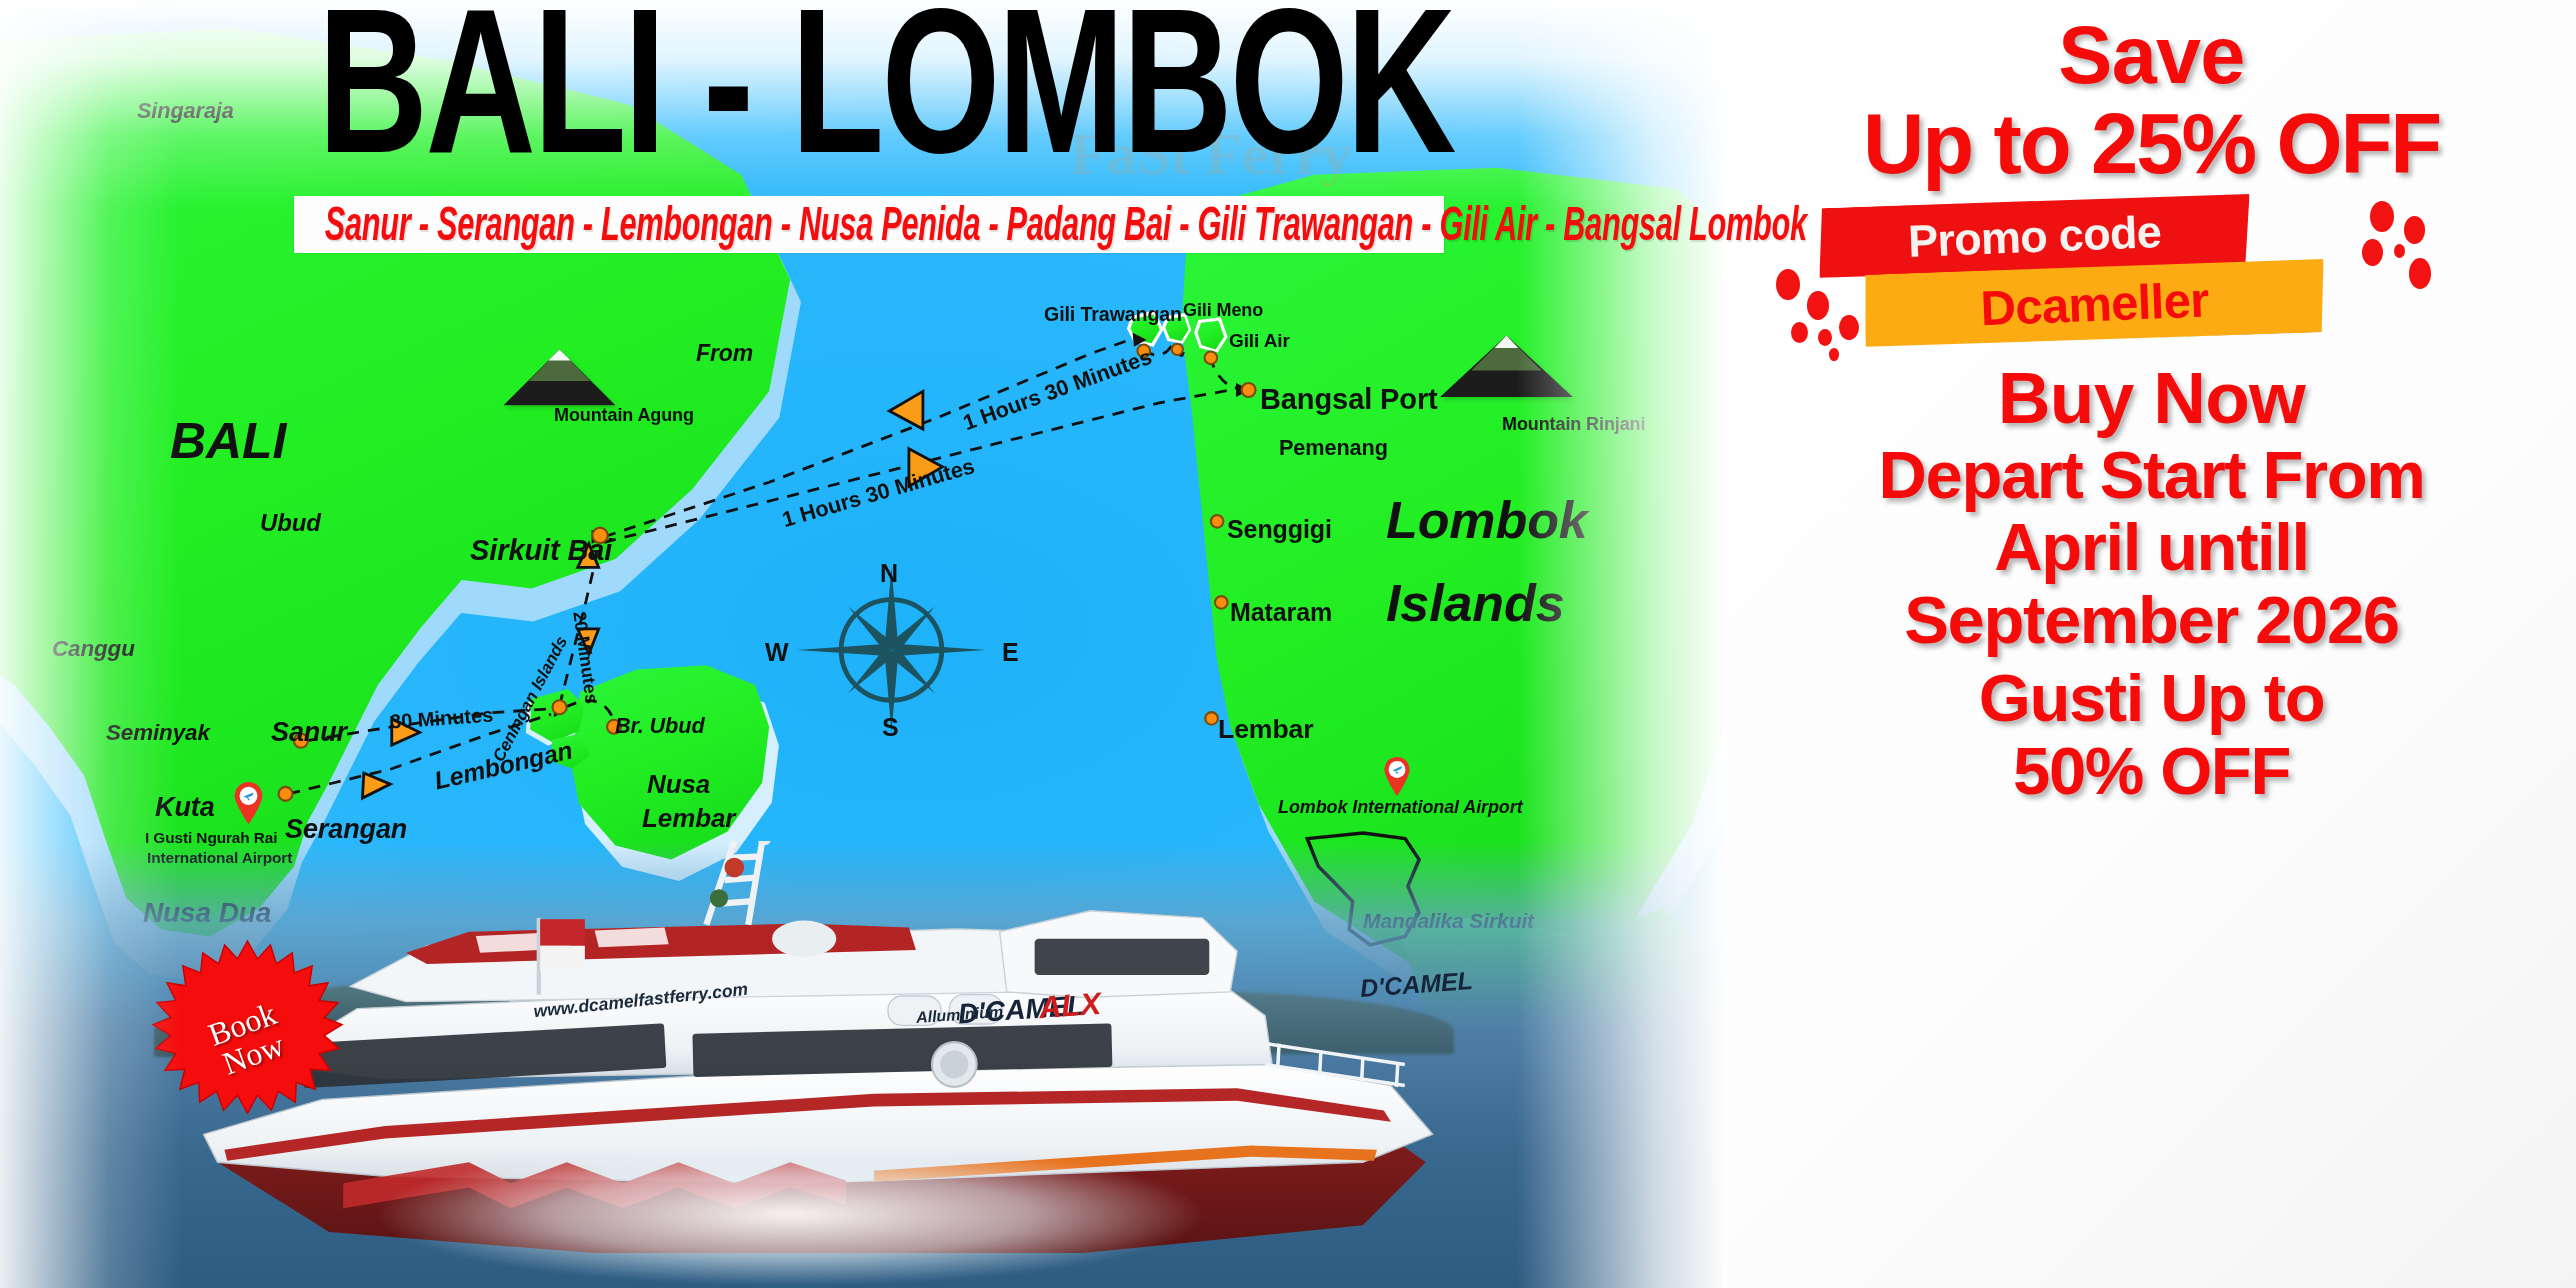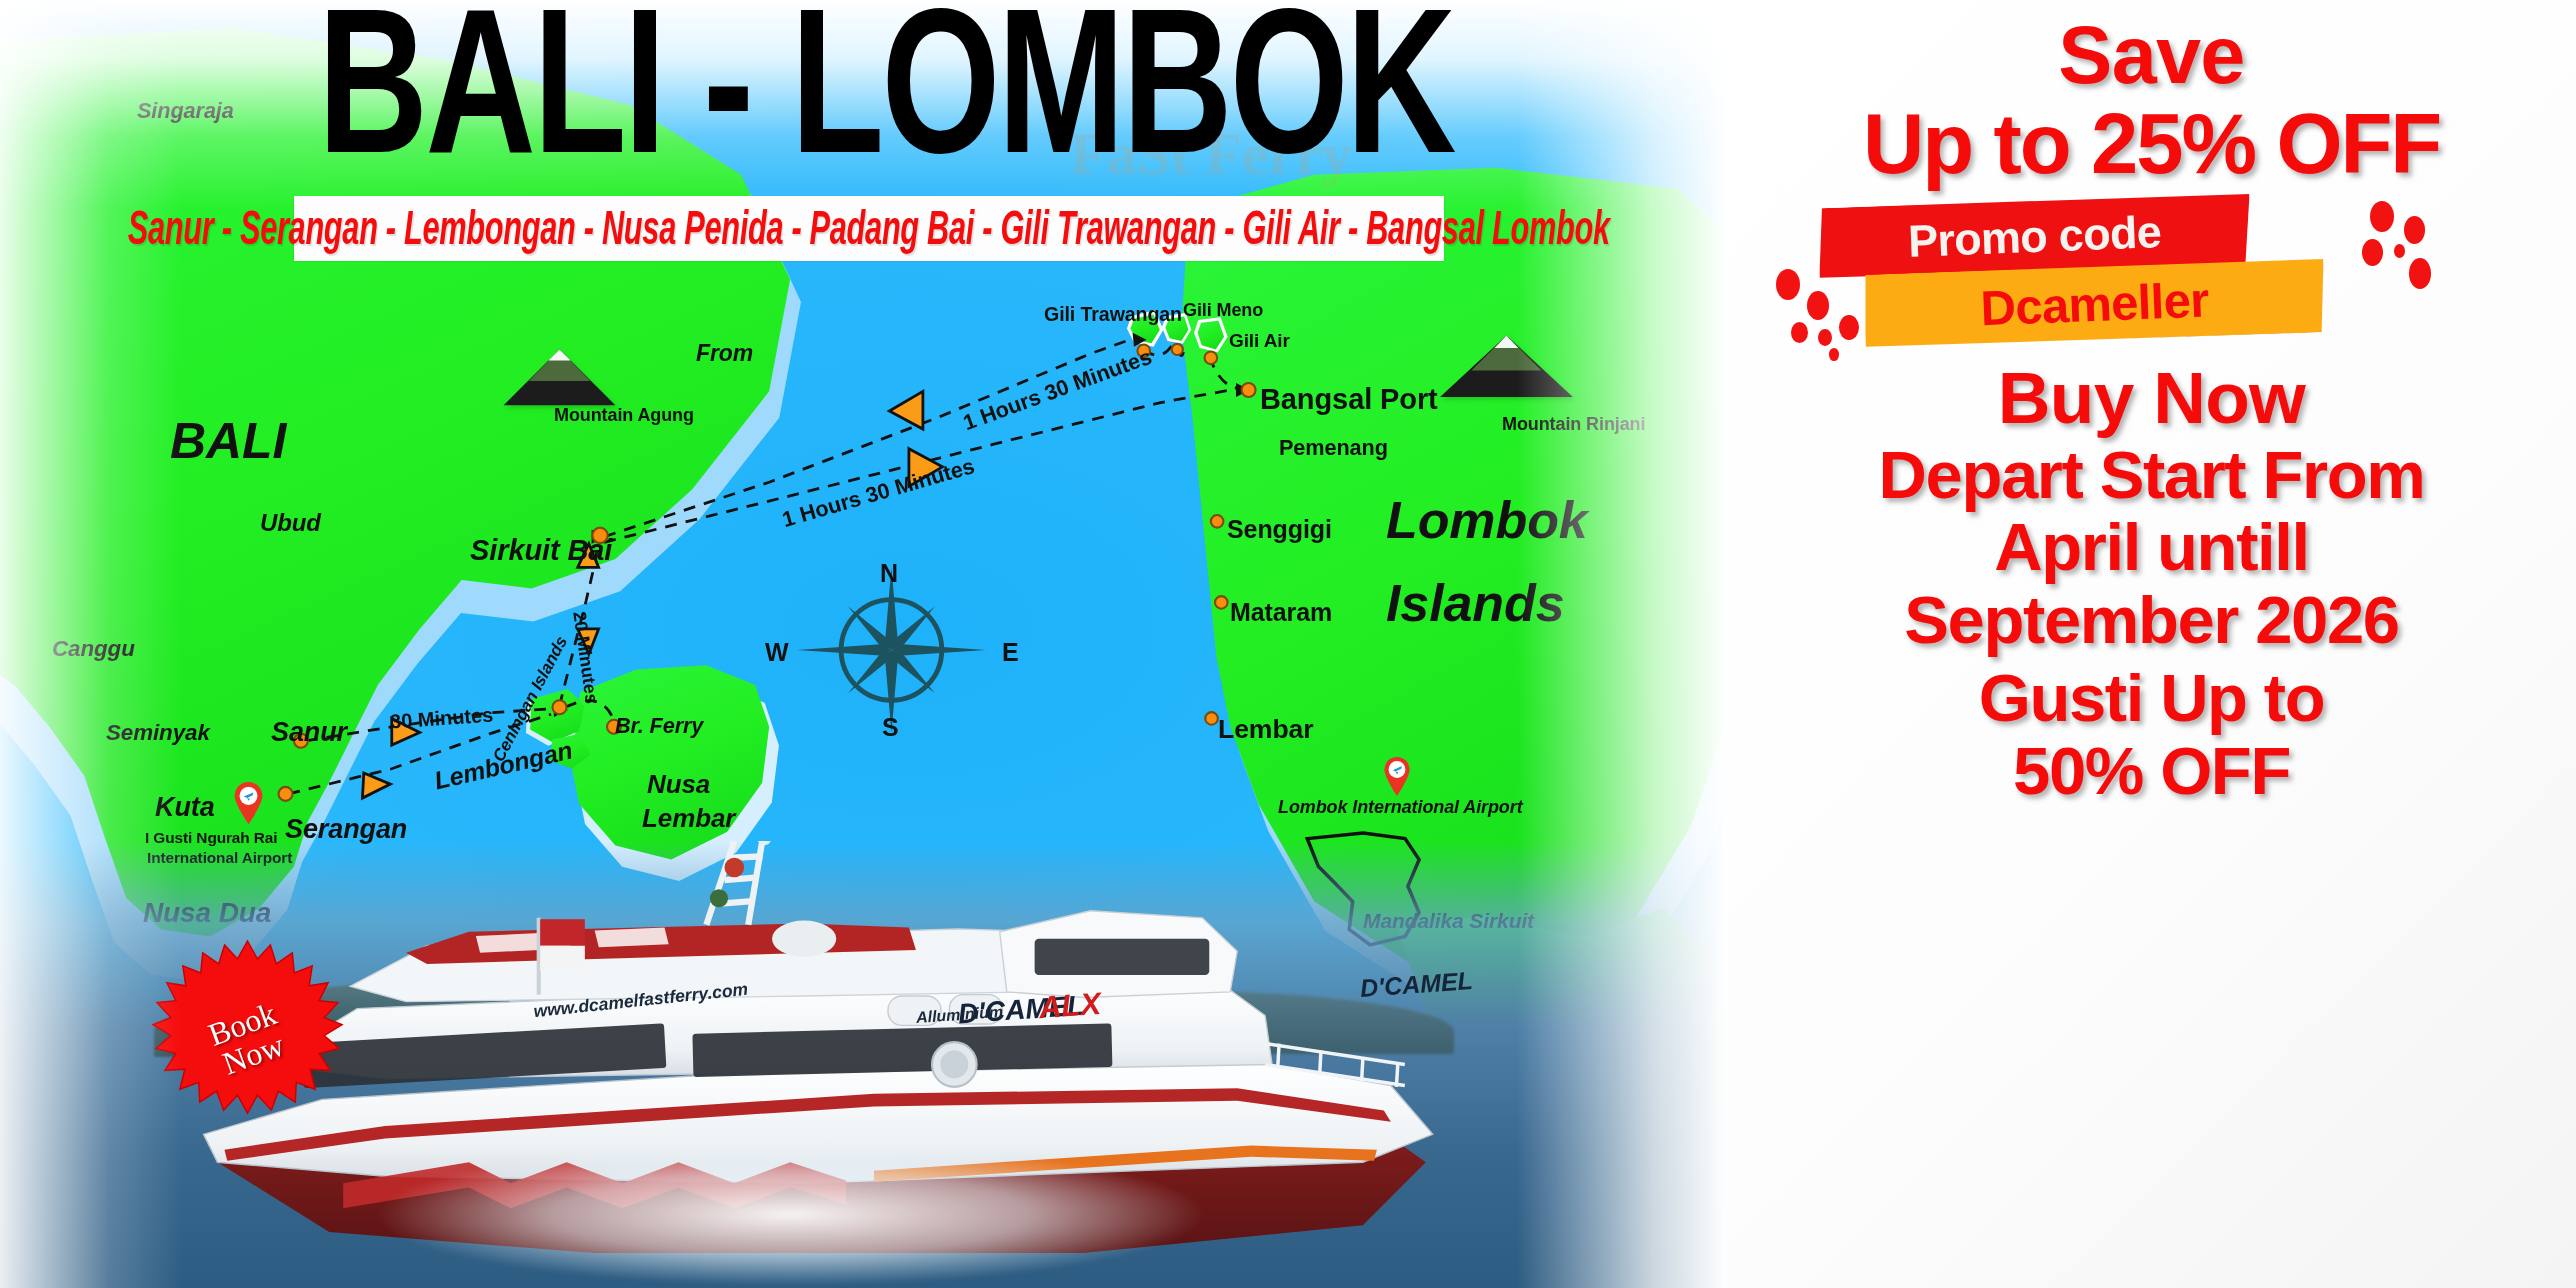--- a/index.html
+++ b/index.html
@@ -95,22 +95,22 @@
   #p-sav2 { font-size:67px;  margin-top:11.2px; letter-spacing:-1.4px; }
   #p-50   { font-size:67px;  margin-top:5.6px;  letter-spacing:-1.4px; }
 
   
   #title { position:absolute; left:271px; top:12.6px; width:1230px; height:161px;
     display:flex; align-items:flex-end; justify-content:center; z-index:40; }
   #title span { font-family:"Liberation Sans", sans-serif; font-weight:bold; color:#000;
     font-size:150px; line-height:0.9; letter-spacing:-2.8px;
     transform:scaleY(1.38) scaleX(1.02); transform-origin:bottom center; white-space:nowrap; }
 
-  #subtitle-bar { position:absolute; left:294px; top:196px; width:1150px; height:65px;
-    background:#fdfdfd; z-index:40; display:flex; align-items:center; justify-content:center;
+  #subtitle-bar { position:absolute; left:294px; top:196px; width:1150px; height:57px;
+    background:#fdfdfd; z-index:40; display:flex; align-items:center; justify-content:flex-start;
     box-shadow:0 1.4px 2.1px rgba(0,0,0,.12); }
   #subtitle-bar span { color:#f50c0c; font-weight:bold; font-size:32px; white-space:nowrap;
     font-style:italic; transform:scaleY(1.5) scaleX(0.96); transform-origin:center;
     letter-spacing:-0.3px; text-shadow:1.4px 1.4px 0.7px rgba(0,0,0,.12); }
 
   
   #wm { position:absolute; left:1070px; top:120px; font-size:60px; color:rgba(190,160,120,.22);
     font-weight:bold; font-family:"Liberation Serif", serif; z-index:5; }
 </style>
 </head>
@@ -272,21 +272,21 @@
     <div class="mlabel" style="left:260px; top:509px; font-size:24px;">Ubud</div>
     <div class="mlabel" style="left:52px; top:636px; font-size:22.4px;">Canggu</div>
     <div class="mlabel" style="left:106px; top:720px; font-size:22.4px;">Seminyak</div>
     <div class="mlabel" style="left:271px; top:717px; font-size:27px;">Sanur</div>
     <div class="mlabel" style="left:155px; top:792px; font-size:27px;">Kuta</div>
     <div class="mlabel" style="left:285px; top:814px; font-size:27px;">Serangan</div>
     <div class="mlabel" style="left:143px; top:897px; font-size:28px;">Nusa Dua</div>
     <div class="mlabel" style="left:470px; top:534px; font-size:29px;">Sirkuit Bai</div>
     <div class="mlabel" style="left:433px; top:751px; font-size:25px; transform:rotate(-13deg);">Lembongan</div>
     <div class="mlabel" style="left:489px; top:756px; font-size:17px; transform:rotate(-62deg); transform-origin:left top;">Ceningan Islands</div>
-    <div class="mlabel" style="left:615px; top:713px; font-size:21.7px;">Br. Ferry</div>
+    <div class="mlabel" style="left:615px; top:713px; font-size:21.7px;">Br. Ubud</div>
     <div class="mlabel up" style="left:1044px; top:303px; font-size:19.6px;">Gili Trawangan</div>
     <div class="mlabel up" style="left:1183px; top:300px; font-size:18px;">Gili Meno</div>
     <div class="mlabel up" style="left:1229px; top:330px; font-size:19px;">Gili Air</div>
     <div class="mlabel up" style="left:1260px; top:383px; font-size:29px;">Bangsal Port</div>
     <div class="mlabel up" style="left:1279px; top:435px; font-size:21.7px;">Pemenang</div>
     <div class="mlabel up" style="left:1227px; top:515px; font-size:25px;">Senggigi</div>
     <div class="mlabel up" style="left:1230px; top:598px; font-size:25px;">Mataram</div>
     <div class="mlabel up" style="left:1218px; top:714px; font-size:26.6px;">Lembar</div>
     <div class="mlabel up" style="left:554px; top:405px; font-size:18px;">Mountain Agung</div>
     <div class="mlabel up" style="left:1502px; top:414px; font-size:18px;">Mountain Rinjani</div>

